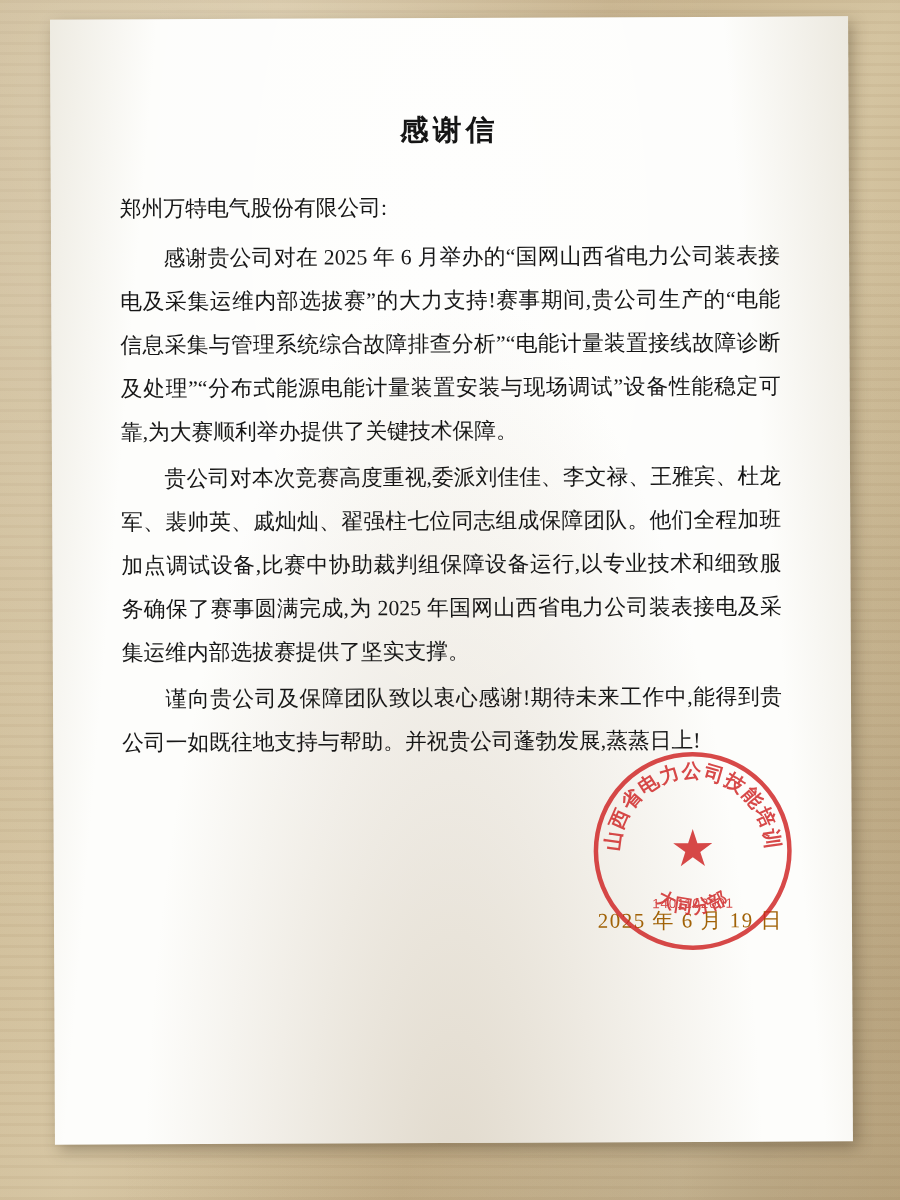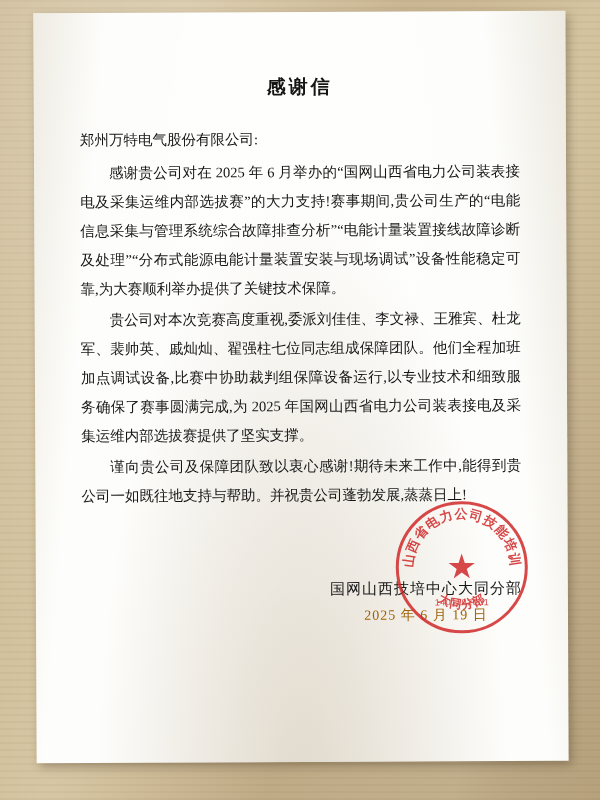--- a/index.html
+++ b/index.html
@@ -169,21 +169,20 @@
 
     <div class="salutation">郑州万特电气股份有限公司:</div>
 
     <p class="para">感谢贵公司对在 2025 年 6 月举办的“国网山西省电力公司装表接电及采集运维内部选拔赛”的大力支持!赛事期间,贵公司生产的“电能信息采集与管理系统综合故障排查分析”“电能计量装置接线故障诊断及处理”“分布式能源电能计量装置安装与现场调试”设备性能稳定可靠,为大赛顺利举办提供了关键技术保障。</p>
     <p class="para">贵公司对本次竞赛高度重视,委派刘佳佳、李文禄、王雅宾、杜龙军、裴帅英、戚灿灿、翟强柱七位同志组成保障团队。他们全程加班加点调试设备,比赛中协助裁判组保障设备运行,以专业技术和细致服务确保了赛事圆满完成,为 2025 年国网山西省电力公司装表接电及采集运维内部选拔赛提供了坚实支撑。</p>
     <p class="para">谨向贵公司及保障团队致以衷心感谢!期待未来工作中,能得到贵公司一如既往地支持与帮助。并祝贵公司蓬勃发展,蒸蒸日上!</p>
 
   </div>
 
   <div class="signature-block">
-    <div class="sig-org">国网山西技培中心大同分部</div>
     <div class="sig-date">2025 年 6 月 19 日</div>
   </div>
 
   <div id="seal">
     <div class="ring"></div>
     <svg width="132" height="132" viewBox="0 0 132 132">
       <defs>
         <path id="arcTop" d="M 17,66 A 49,49 0 0 1 115,66" fill="none"></path>
         <path id="arcBottom" d="M 25,66 A 41,41 0 0 0 107,66" fill="none"></path>
       </defs>

